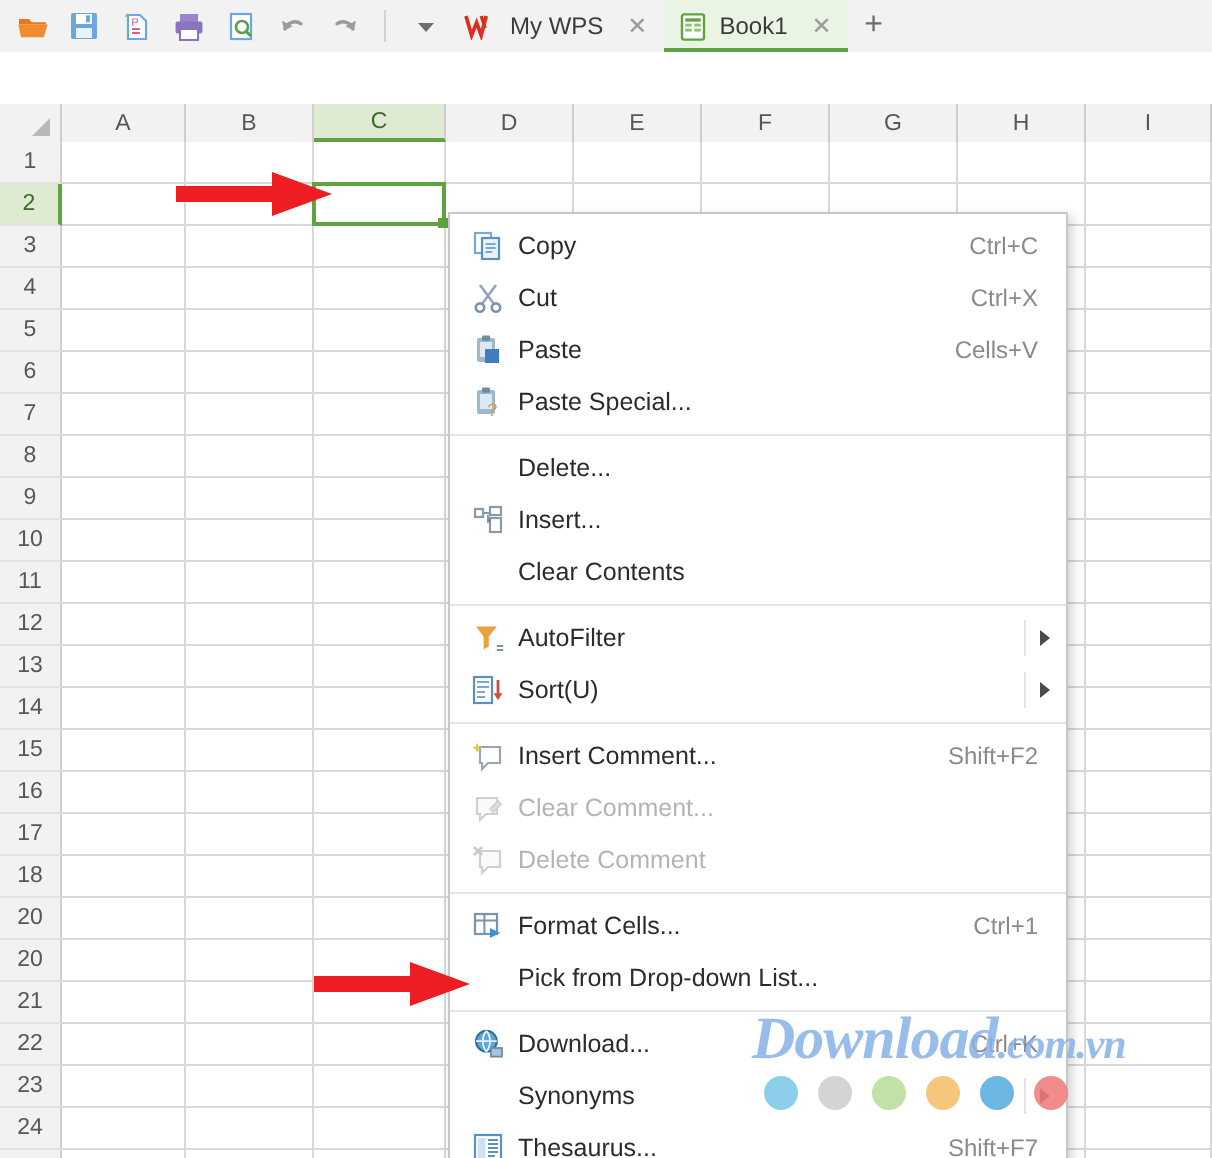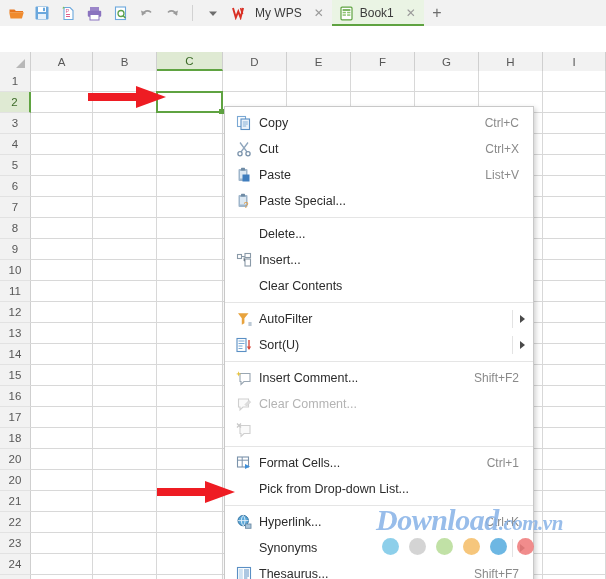--- a/index.html
+++ b/index.html
@@ -692,21 +692,21 @@
       <div class="mi">
         <span class="mi-icon">
           <svg width="16" height="16" viewBox="0 0 16 16">
             <rect x="2.5" y="2" width="9" height="12" rx="1" fill="#9fb6cb"></rect>
             <rect x="5" y="0.8" width="4" height="2.6" rx=".6" fill="#6f8ba5"></rect>
             <rect x="4" y="4" width="6" height="7.5" fill="#dce8f2"></rect>
             <rect x="6.5" y="7.5" width="7" height="7" fill="#3f7dbd"></rect>
           </svg>
         </span>
         <span class="mi-label">Paste</span>
-        <span class="mi-accel">List+V</span>
+        <span class="mi-accel">Cells+V</span>
       </div>
       <div class="mi">
         <span class="mi-icon">
           <svg width="16" height="16" viewBox="0 0 16 16">
             <rect x="2.5" y="2" width="9" height="12" rx="1" fill="#9fb6cb"></rect>
             <rect x="5" y="0.8" width="4" height="2.6" rx=".6" fill="#6f8ba5"></rect>
             <rect x="4" y="4" width="6" height="7.5" fill="#dce8f2"></rect>
             <text x="7.6" y="15" font-size="9" fill="#e0983c" font-family="sans-serif">?</text>
           </svg>
         </span>
@@ -777,20 +777,21 @@
         </span>
         <span class="mi-label">Clear Comment...</span>
       </div>
       <div class="mi disabled">
         <span class="mi-icon">
           <svg width="16" height="16" viewBox="0 0 16 16">
             <path d="M4 3.5h10v8H8l-3 3v-3H4z" fill="#fafafa" stroke="#cfcfcf" stroke-width="1.1"></path>
             <path d="M1 1.5l4 4M5 1.5l-4 4" stroke="#c9c9c9" stroke-width="1.3"></path>
           </svg>
         </span>
+        <span class="mi-label">Delete Comment</span>
       </div>
       <div class="msep"></div>
       <div class="mi">
         <span class="mi-icon">
           <svg width="16" height="16" viewBox="0 0 16 16">
             <rect x="1.5" y="2" width="11" height="10" fill="#fff" stroke="#7b93ab" stroke-width="1.1"></rect>
             <path d="M1.5 5.2h11M6.2 2v10" stroke="#7b93ab" stroke-width="1"></path>
             <path d="M9 9l5 2.5-5 2.5z" fill="#3f8fd8"></path>
           </svg>
         </span>
@@ -803,21 +804,21 @@
       </div>
       <div class="msep"></div>
       <div class="mi">
         <span class="mi-icon">
           <svg width="16" height="16" viewBox="0 0 16 16">
             <circle cx="7.2" cy="6.6" r="5.2" fill="#5aa7d8" stroke="#2d6e9e" stroke-width="1"></circle>
             <path d="M2 6.6h10.4M7.2 1.4c2.4 2.8 2.4 7.6 0 10.4M7.2 1.4c-2.4 2.8-2.4 7.6 0 10.4" fill="none" stroke="#e7f2fa" stroke-width=".9"></path>
             <rect x="9.5" y="10" width="5.5" height="4.3" fill="#a8c4da" stroke="#6c8ca5" stroke-width=".9"></rect>
           </svg>
         </span>
-        <span class="mi-label">Hyperlink...</span>
+        <span class="mi-label">Download...</span>
         <span class="mi-accel">Ctrl+K</span>
       </div>
       <div class="mi">
         <span class="mi-icon"></span>
         <span class="mi-label">Synonyms</span>
         <span class="mi-sub-sep"></span>
         <span class="mi-arrow"></span>
       </div>
       <div class="mi">
         <span class="mi-icon">

